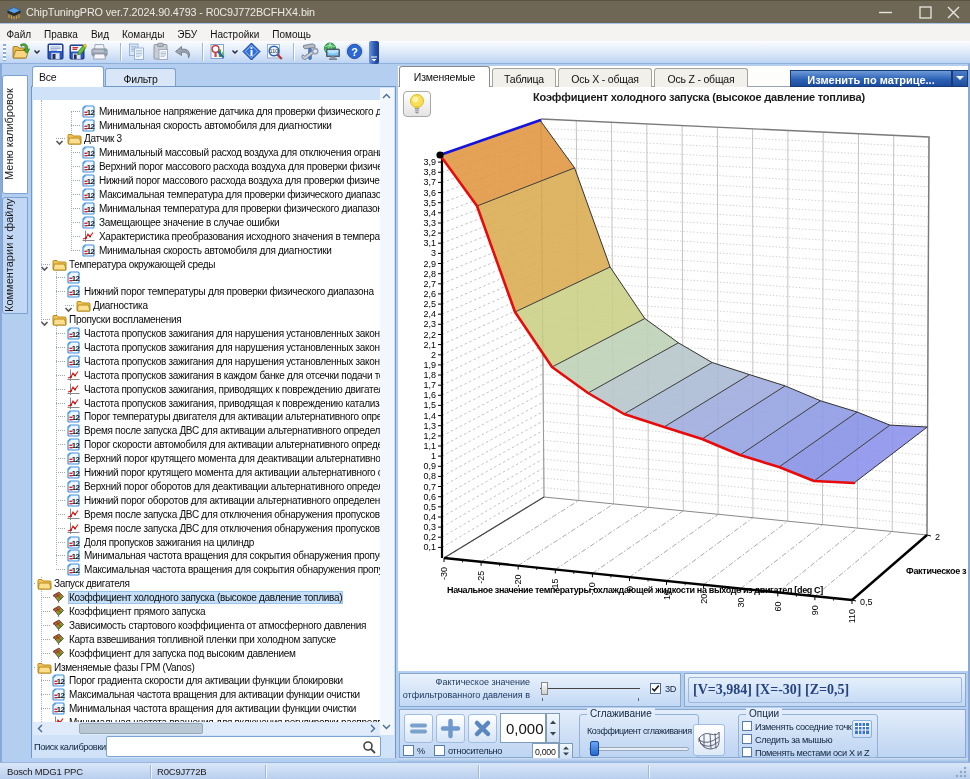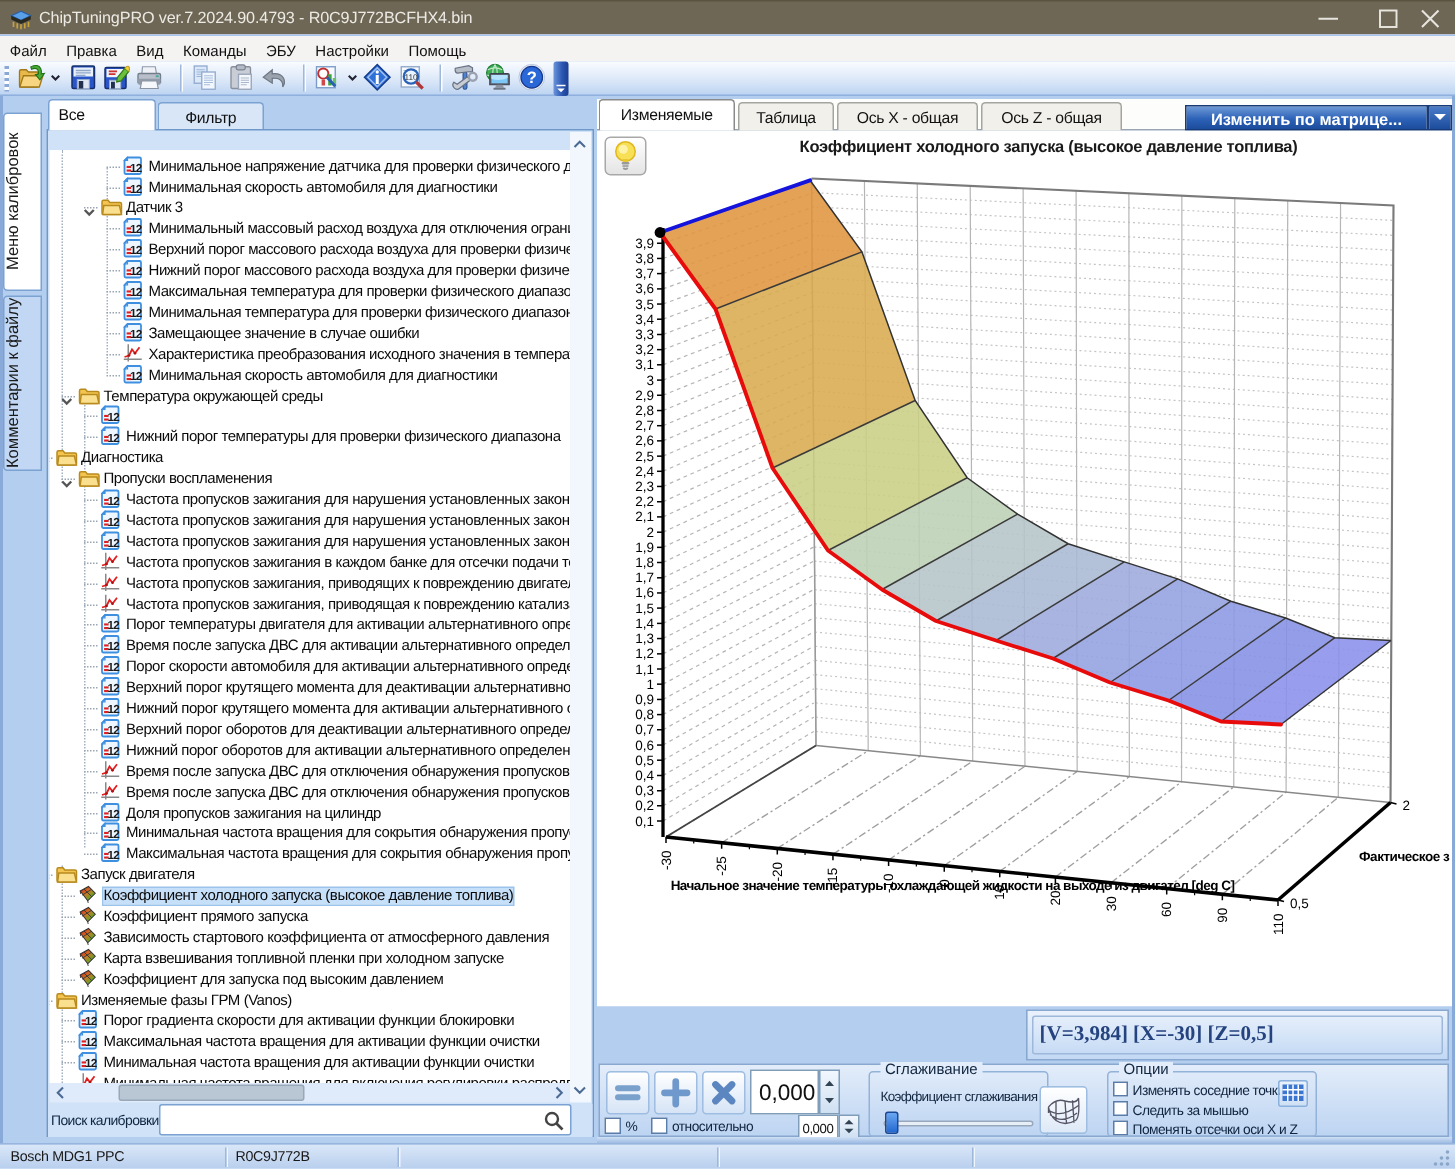--- a/index.html
+++ b/index.html
@@ -345,21 +345,21 @@
             <div class="stub" style="left:23.0px;"></div>
             <div class="ticon" style="left:34.0px;"><svg width="13" height="13" viewBox="0 0 13 13">
                 <path d="M3 1 L11 1 Q12 1 12 2 L12 11 Q12 12 11 12 L2 12 Q1 12 1 11 L1 3 Z" fill="#eef6ff" stroke="#3f8fe0" stroke-width="1.2"></path>
                 <path d="M3 1 L3 3 L1 3 Z" fill="#bcd8f2" stroke="#3f8fe0" stroke-width="0.8"></path>
                 <rect x="2.4" y="6.6" width="3" height="1.4" fill="#e02020"></rect>
                 <rect x="2.4" y="9" width="3" height="1.4" fill="#e02020"></rect>
                 <text x="4.7" y="10.4" font-family="Liberation Sans" font-size="7.8" font-weight="bold" letter-spacing="-0.5" fill="#1a1a1a">12</text>
               </svg></div>
             <div class="ttext" style="left:51.0px;">Нижний порог температуры для проверки физического диапазона</div>
           </div>
-<div class="trow" style="top:198.2px;">
+<div class="trow" style="top:198.2px;margin-left:39px;">
             <div class="stub" style="left:-7.0px;"></div>
             <div class="chev" style="left:-8.0px;"><svg width="9" height="9" viewBox="0 0 9 9">
                 <path d="M1.5 3 L4.5 6 L7.5 3" fill="none" stroke="#555" stroke-width="1.6"></path>
               </svg></div>
             <div class="ticon" style="left:4.0px;"><svg width="15" height="13" viewBox="0 0 15 13">
                 <path d="M1 3.5 Q1 2.5 2 2.5 L5 2.5 L6.2 4 L13 4 Q14 4 14 5 L14 11 Q14 12 13 12 L2 12 Q1 12 1 11 Z" fill="#f3c550" stroke="#b88a1e" stroke-width="1"></path>
                 <path d="M2.2 6 L12.6 6 L14 12 L1.4 12 Z" fill="#fadf8e" stroke="#b88a1e" stroke-width="1"></path>
               </svg></div>
             <div class="ttext" style="left:21.0px;">Диагностика</div>
           </div>
@@ -1060,20 +1060,34 @@
   <svg width="26" height="24" viewBox="0 0 26 24">
         <circle cx="13" cy="9" r="6.5" fill="#f7df56" stroke="#e0b820" stroke-width="1"></circle>
         <circle cx="11.5" cy="7.5" r="3" fill="#fdf2a8"></circle>
         <path d="M11 14 L15 14 L14.5 16 L11.5 16 Z" fill="#e8c830"></path>
         <rect x="10.5" y="16" width="5" height="1.6" rx="0.8" fill="#999"></rect>
         <rect x="10.8" y="18" width="4.4" height="1.4" rx="0.7" fill="#aaa"></rect>
         <path d="M11.5 20 Q13 21.5 14.5 20" stroke="#999" stroke-width="1.2" fill="none"></path>
       </svg>
 </div>
 
+<div class="gpanel" style="left:399px;top:673px;width:282px;height:34px;">
+  <div class="navy" style="position:absolute;right:150px;top:3px;font-size:9px;">Фактическое значение</div>
+  <div class="navy" style="position:absolute;right:150px;top:16px;font-size:9px;">отфильтрованного давления в</div>
+  <div style="position:absolute;left:140px;top:14px;width:100px;height:1px;background:#444;"></div>
+  <div style="position:absolute;left:141px;top:8px;width:7px;height:13px;background:linear-gradient(#fdfdfd,#cfcfcf);border:1px solid #888;"></div>
+  <div style="position:absolute;left:142px;top:24px;width:1px;height:3px;background:#666;"></div>
+  <div style="position:absolute;left:238px;top:24px;width:1px;height:3px;background:#666;"></div>
+  <div class="cb" style="left:250px;top:9px;border-color:#4a6a94;">
+        <svg width="9" height="9" viewBox="0 0 9 9" style="display:block">
+          <path d="M1.2 4.5 L3.4 6.8 L7.8 1.5" fill="none" stroke="#1a1a1a" stroke-width="1.6"></path>
+        </svg>
+      </div>
+  <div class="cklbl" style="left:265px;top:10px;">3D</div>
+</div>
 <div class="gpanel" style="left:684px;top:673px;width:282px;height:34px;">
   <div style="position:absolute;left:3px;top:3px;right:3px;bottom:3px;border:1px solid #9db8da;border-radius:2px;"></div>
   <div style="position:absolute;left:8px;top:8px;font-family:'Liberation Serif',serif;font-weight:bold;font-size:14px;color:#25437e;">[V=3,984] [X=-30] [Z=0,5]</div>
 </div>
 
 <div class="gpanel" style="left:399px;top:709px;width:567px;height:49px;background:linear-gradient(#e3edfa,#bdd4f2);">
   <div class="btn3" style="left:4px;top:4px;"><svg width="27" height="27" viewBox="0 0 27 27">
           <path d="M7 10.5 L20 10.5 M7 16.5 L20 16.5" stroke="#7aa0cc" stroke-width="4" stroke-linecap="round"></path>
         </svg></div>
   <div class="btn3" style="left:36px;top:4px;"><svg width="27" height="27" viewBox="0 0 27 27">
@@ -1111,21 +1125,21 @@
           </svg>
     </div>
   </div>
   <div class="gbox" style="left:338px;top:4px;width:140px;height:44px;">
     <div class="cap">Опции</div>
     <div class="cb" style="left:3px;top:6px;width:10px;height:10px;"></div>
     <div class="cklbl" style="left:16px;top:7px;">Изменять соседние точки</div>
     <div class="cb" style="left:3px;top:19px;width:10px;height:10px;"></div>
     <div class="cklbl" style="left:16px;top:20px;">Следить за мышью</div>
     <div class="cb" style="left:3px;top:32px;width:10px;height:10px;"></div>
-    <div class="cklbl" style="left:16px;top:33px;">Поменять отсечки оси X и Z</div>
+    <div class="cklbl" style="left:16px;top:33px;">Поменять местами оси X и Z</div>
     <div style="position:absolute;left:113px;top:5px;width:20px;height:18px;background:linear-gradient(#eaf2fc,#cfe0f4);border:1px solid #8ab0dc;border-radius:2px;">
       <svg width="18" height="16" viewBox="0 0 18 16">
             <rect x="2" y="2" width="14" height="11" fill="#3a76d0"></rect>
             <path d="M2 5.5 L16 5.5 M2 9 L16 9 M5.5 2 L5.5 13 M9 2 L9 13 M12.5 2 L12.5 13" stroke="#fff" stroke-width="1"></path>
           </svg>
     </div>
   </div>
 </div>
 
 <div style="position:absolute;left:398px;top:758px;width:570px;height:4px;background:linear-gradient(#cfe0f4,#9fbce4);"></div>

